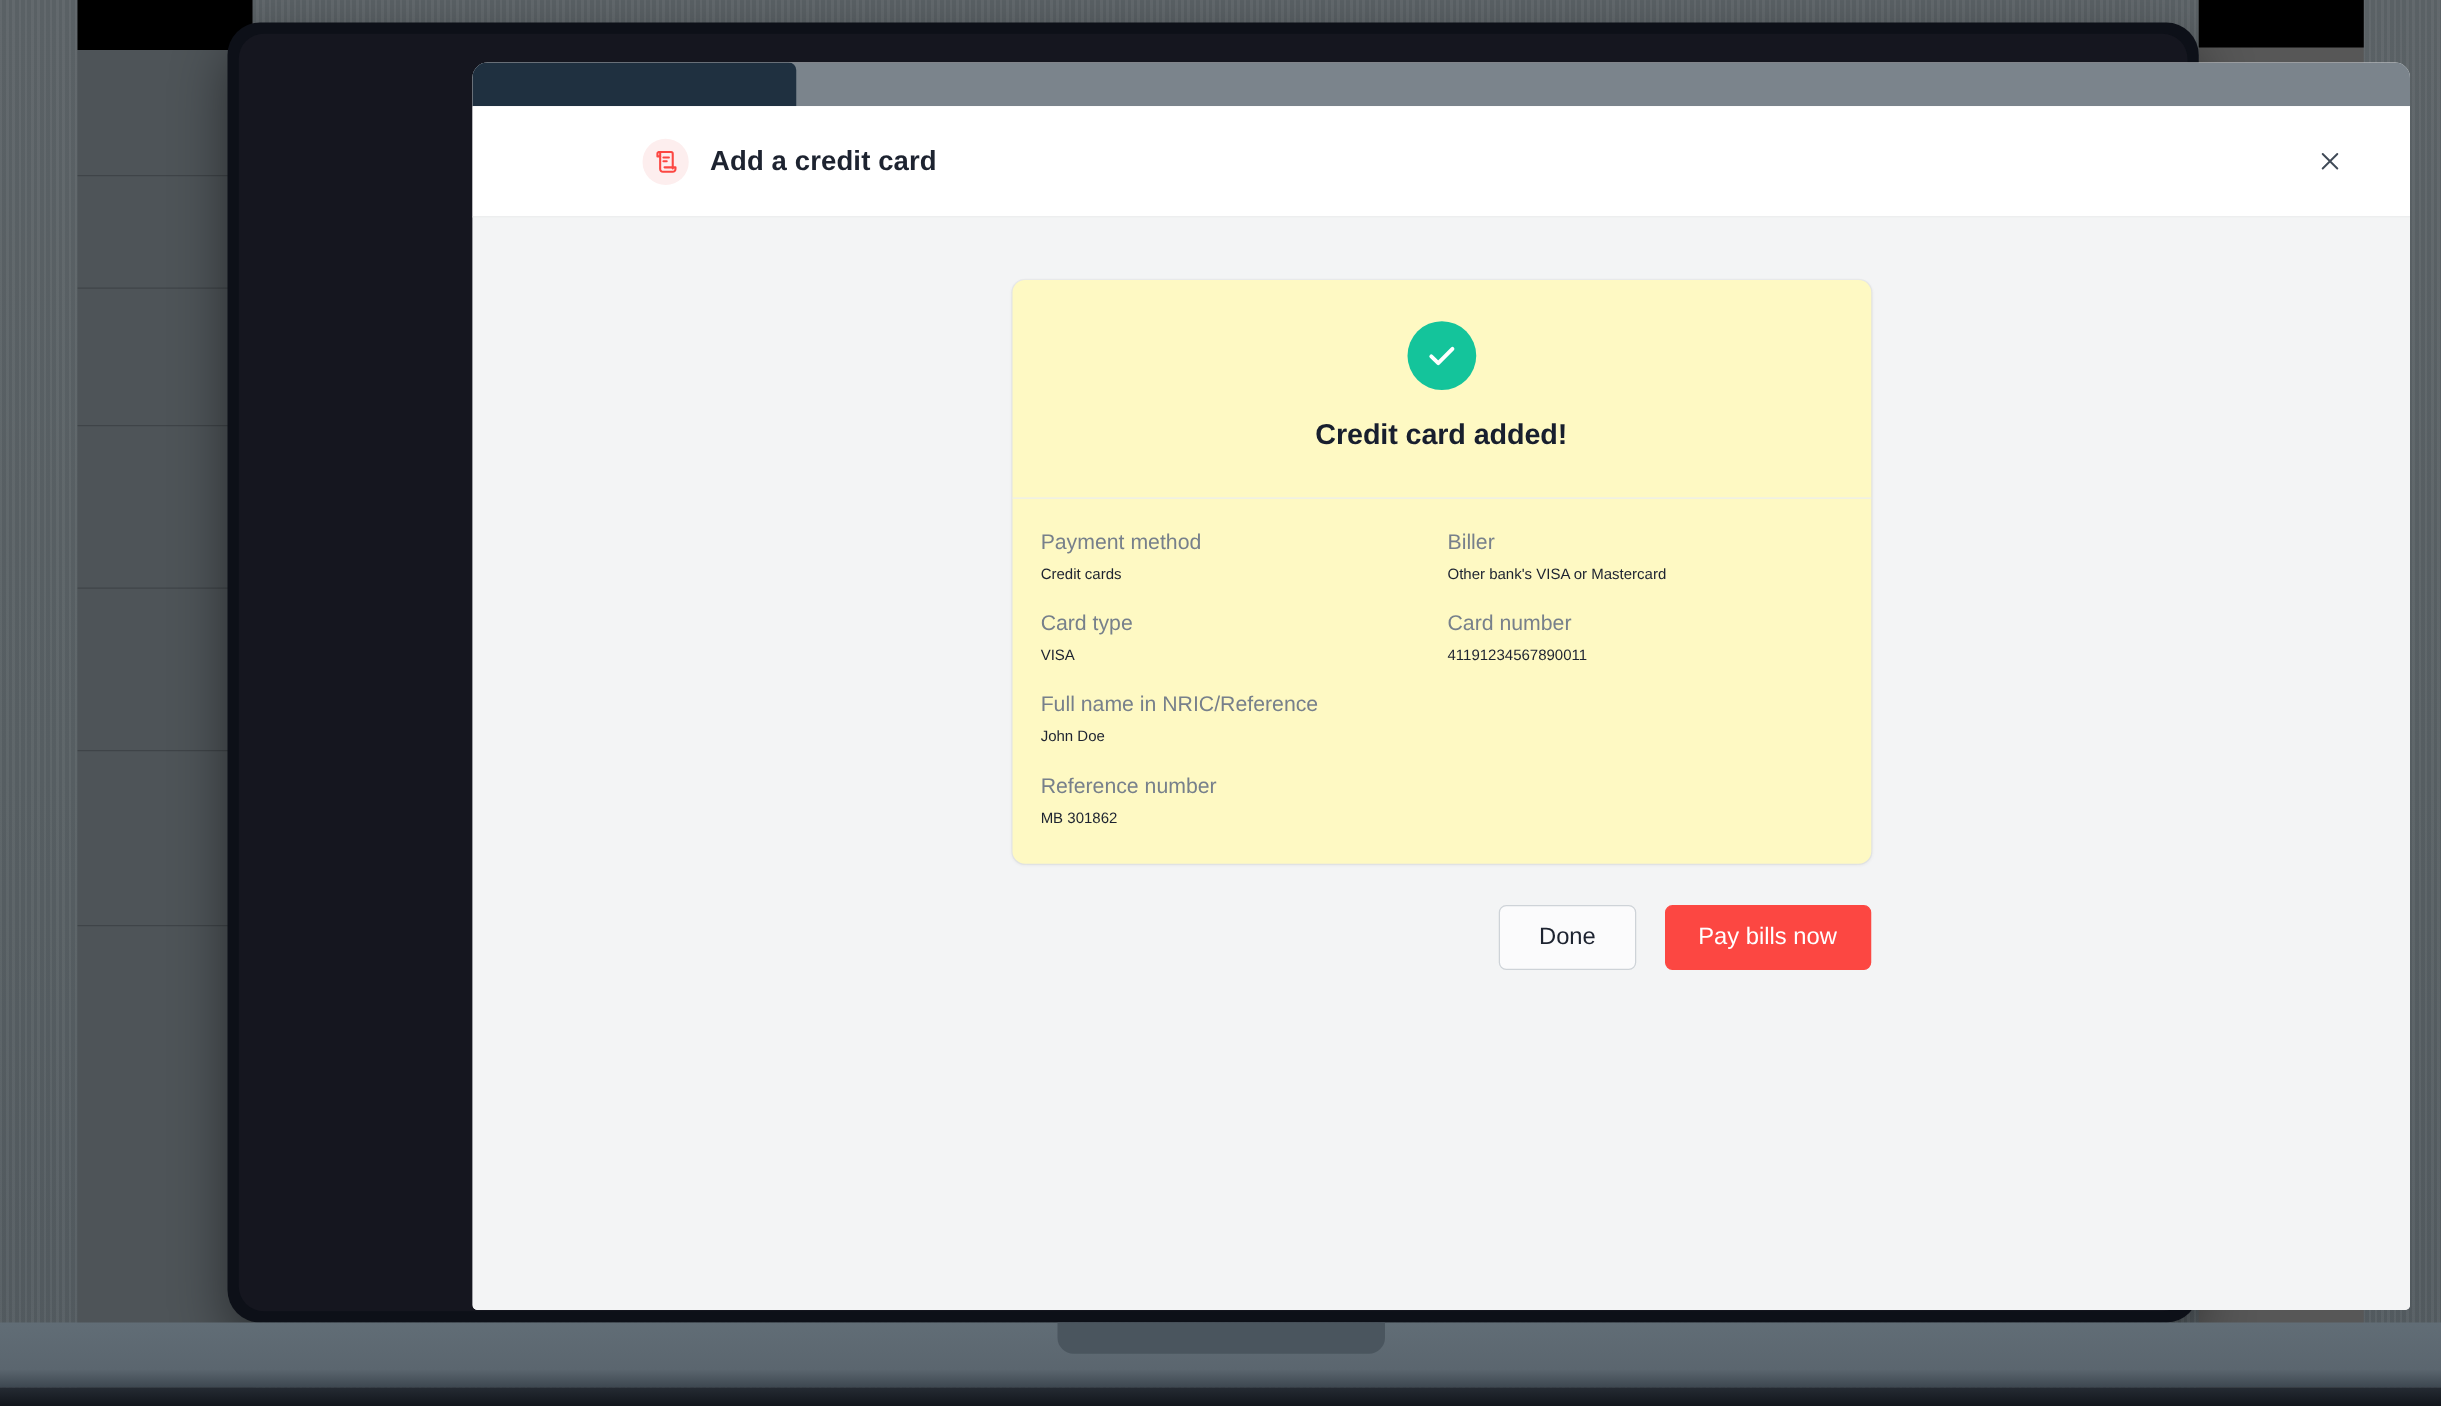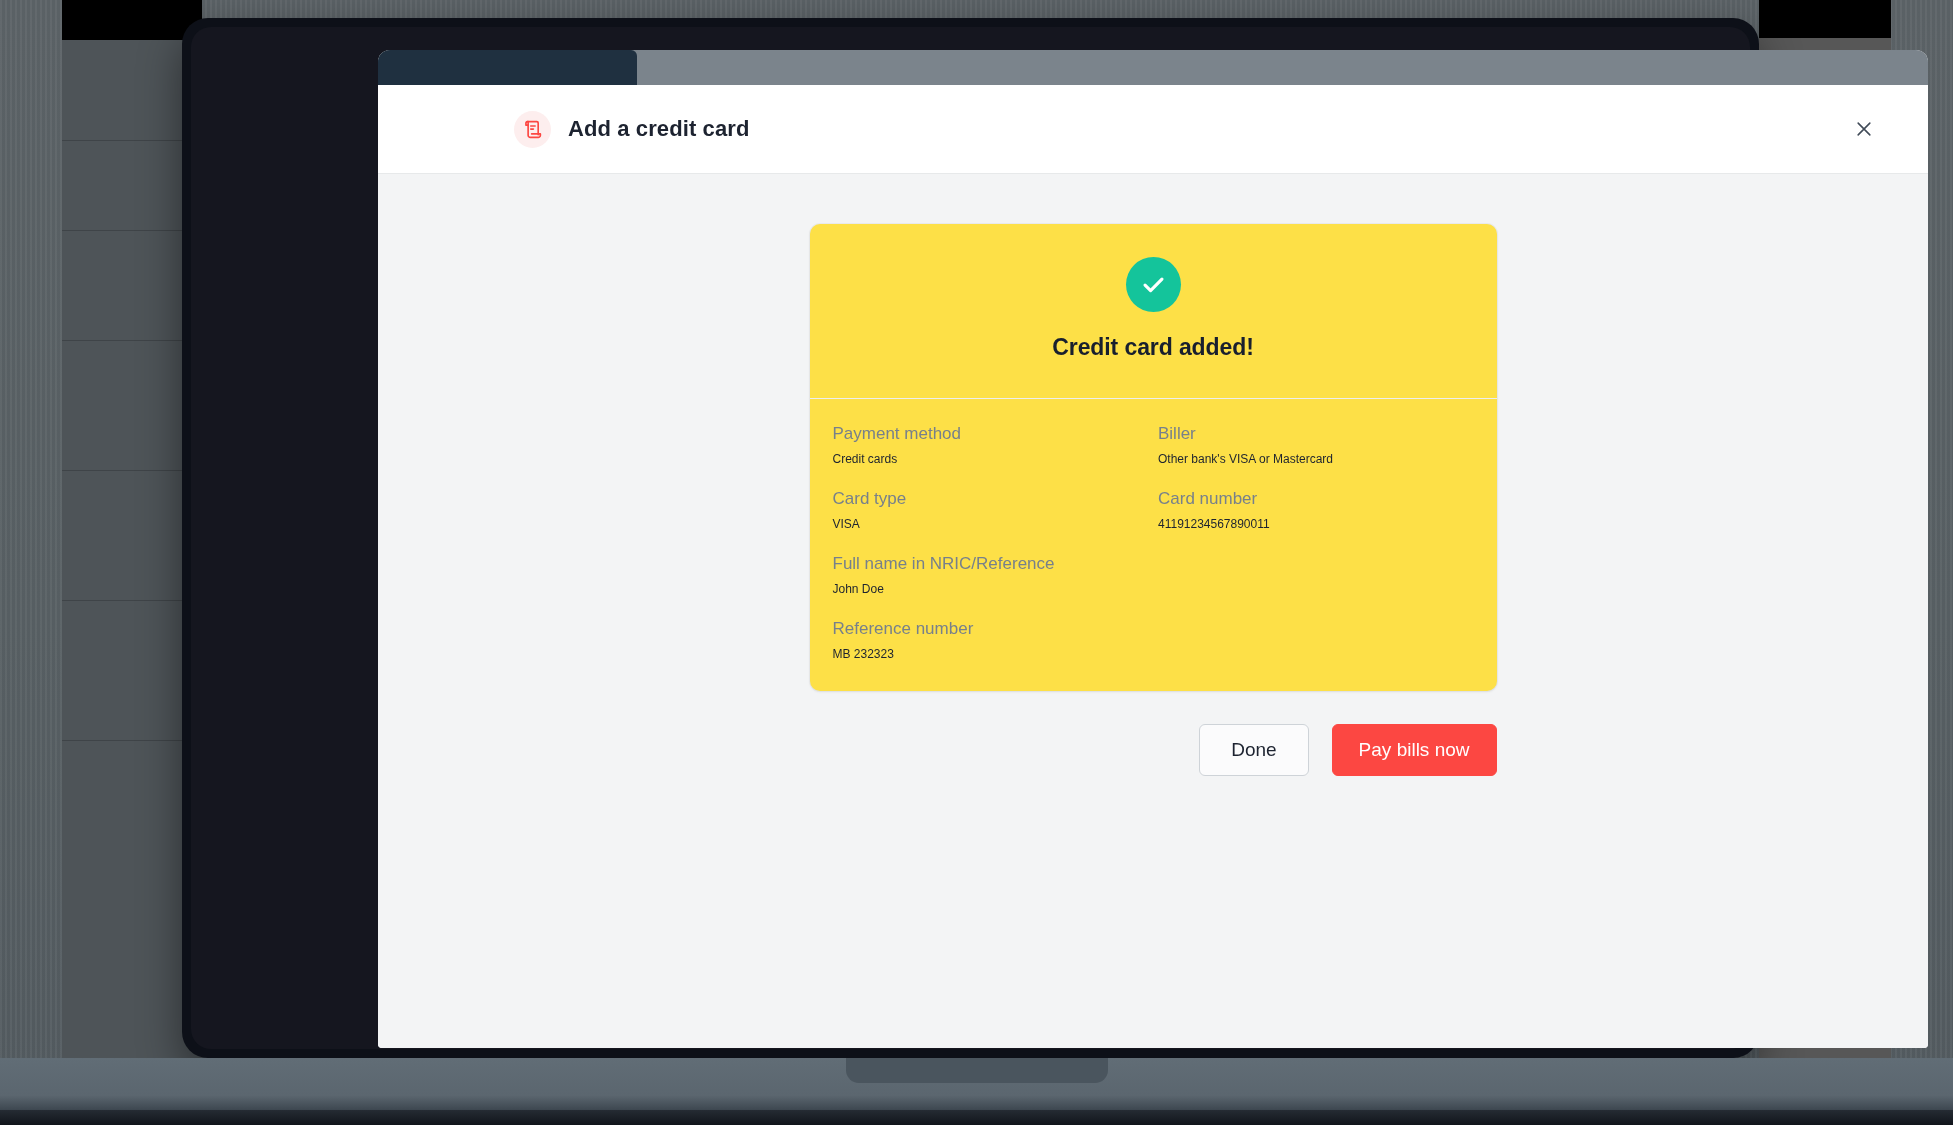--- a/index.html
+++ b/index.html
@@ -129,21 +129,21 @@
     flex: 1;
     padding-top: 50px;
     display: flex;
     flex-direction: column;
     align-items: center;
   }
 
   
   #summary-card {
     width: 687px;
-    background: #fde047;
+    background: #fef9c3;
     border-radius: 10px;
     box-shadow: 0 1px 3px rgba(18,23,35,0.07), 0 0 0 1px rgba(18,23,35,0.035);
   }
   #card-top {
     padding: 33px 0 37px;
     text-align: center;
     border-bottom: 1px solid #eceef0;
   }
   #success-badge {
     width: 55px; height: 55px;
@@ -317,21 +317,21 @@
                 <div class="field-value">41191234567890011</div>
               </div>
 
               <div class="field span-2">
                 <div class="field-label">Full name in NRIC/Reference</div>
                 <div class="field-value">John Doe</div>
               </div>
 
               <div class="field span-2">
                 <div class="field-label">Reference number</div>
-                <div class="field-value">MB 232323</div>
+                <div class="field-value">MB 301862</div>
               </div>
 
             </div>
           </div>
 
           <div id="actions">
             <button class="btn" id="done-btn">Done</button>
             <button class="btn" id="pay-btn">Pay bills now</button>
           </div>
 

